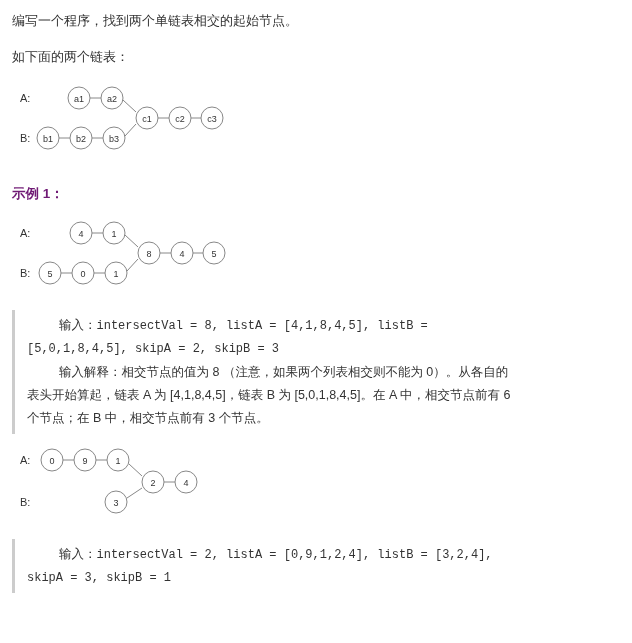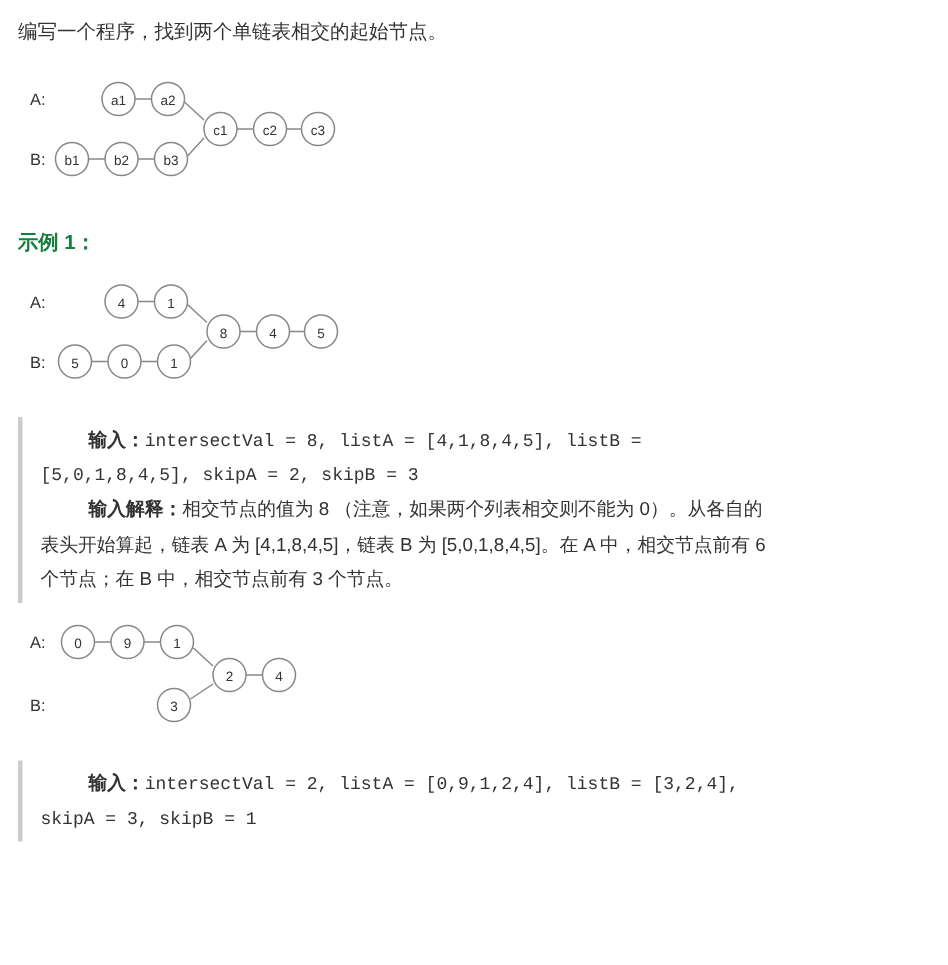--- a/index.html
+++ b/index.html
@@ -41,36 +41,36 @@
     font-size: 13px;
     color: #333;
   }
   p.para.tight {
     margin-bottom: 10px;
   }
   h3.section {
     margin: 24px 0 10px 0;
     font-size: 13.5px;
     font-weight: bold;
-    color: #15803d;
+    color: #701a75;
   }
   .diagram {
     position: relative;
     margin: 0 0 6px 0;
   }
   .quote {
     border-left: 3px solid #cccccc;
     padding: 4px 0 4px 12px;
     margin: 12px 0 6px 0;
     color: #333;
     line-height: 1.85;
     font-size: 12.5px;
   }
   .quote .lbl {
-    font-weight: bold;
+    font-weight: normal;
     padding-left: 32px;
   }
   .mono {
     font-family: "Liberation Mono", monospace;
     font-size: 12px;
   }
   .quote-line {
     margin: 0;
   }
   .quote-line.expl {
@@ -84,20 +84,21 @@
 </head>
 <body>
 
 <div class="page">
   <div class="left-rail"></div>
 
   <div class="content">
 
     <p class="para">编写一个程序，找到两个单链表相交的起始节点。</p>
 
+    <p class="para tight">如下面的两个链表：</p>
 
     <div class="diagram">
       <svg width="600" height="80" viewBox="0 0 600 80">
 
         <text x="8" y="24" font-size="11">A:</text>
         <text x="8" y="64" font-size="11">B:</text>
 
         <line x1="78" y1="20" x2="89" y2="20" stroke="#888" stroke-width="1"></line>
         <line x1="111" y1="22" x2="124" y2="34" stroke="#888" stroke-width="1"></line>
 

